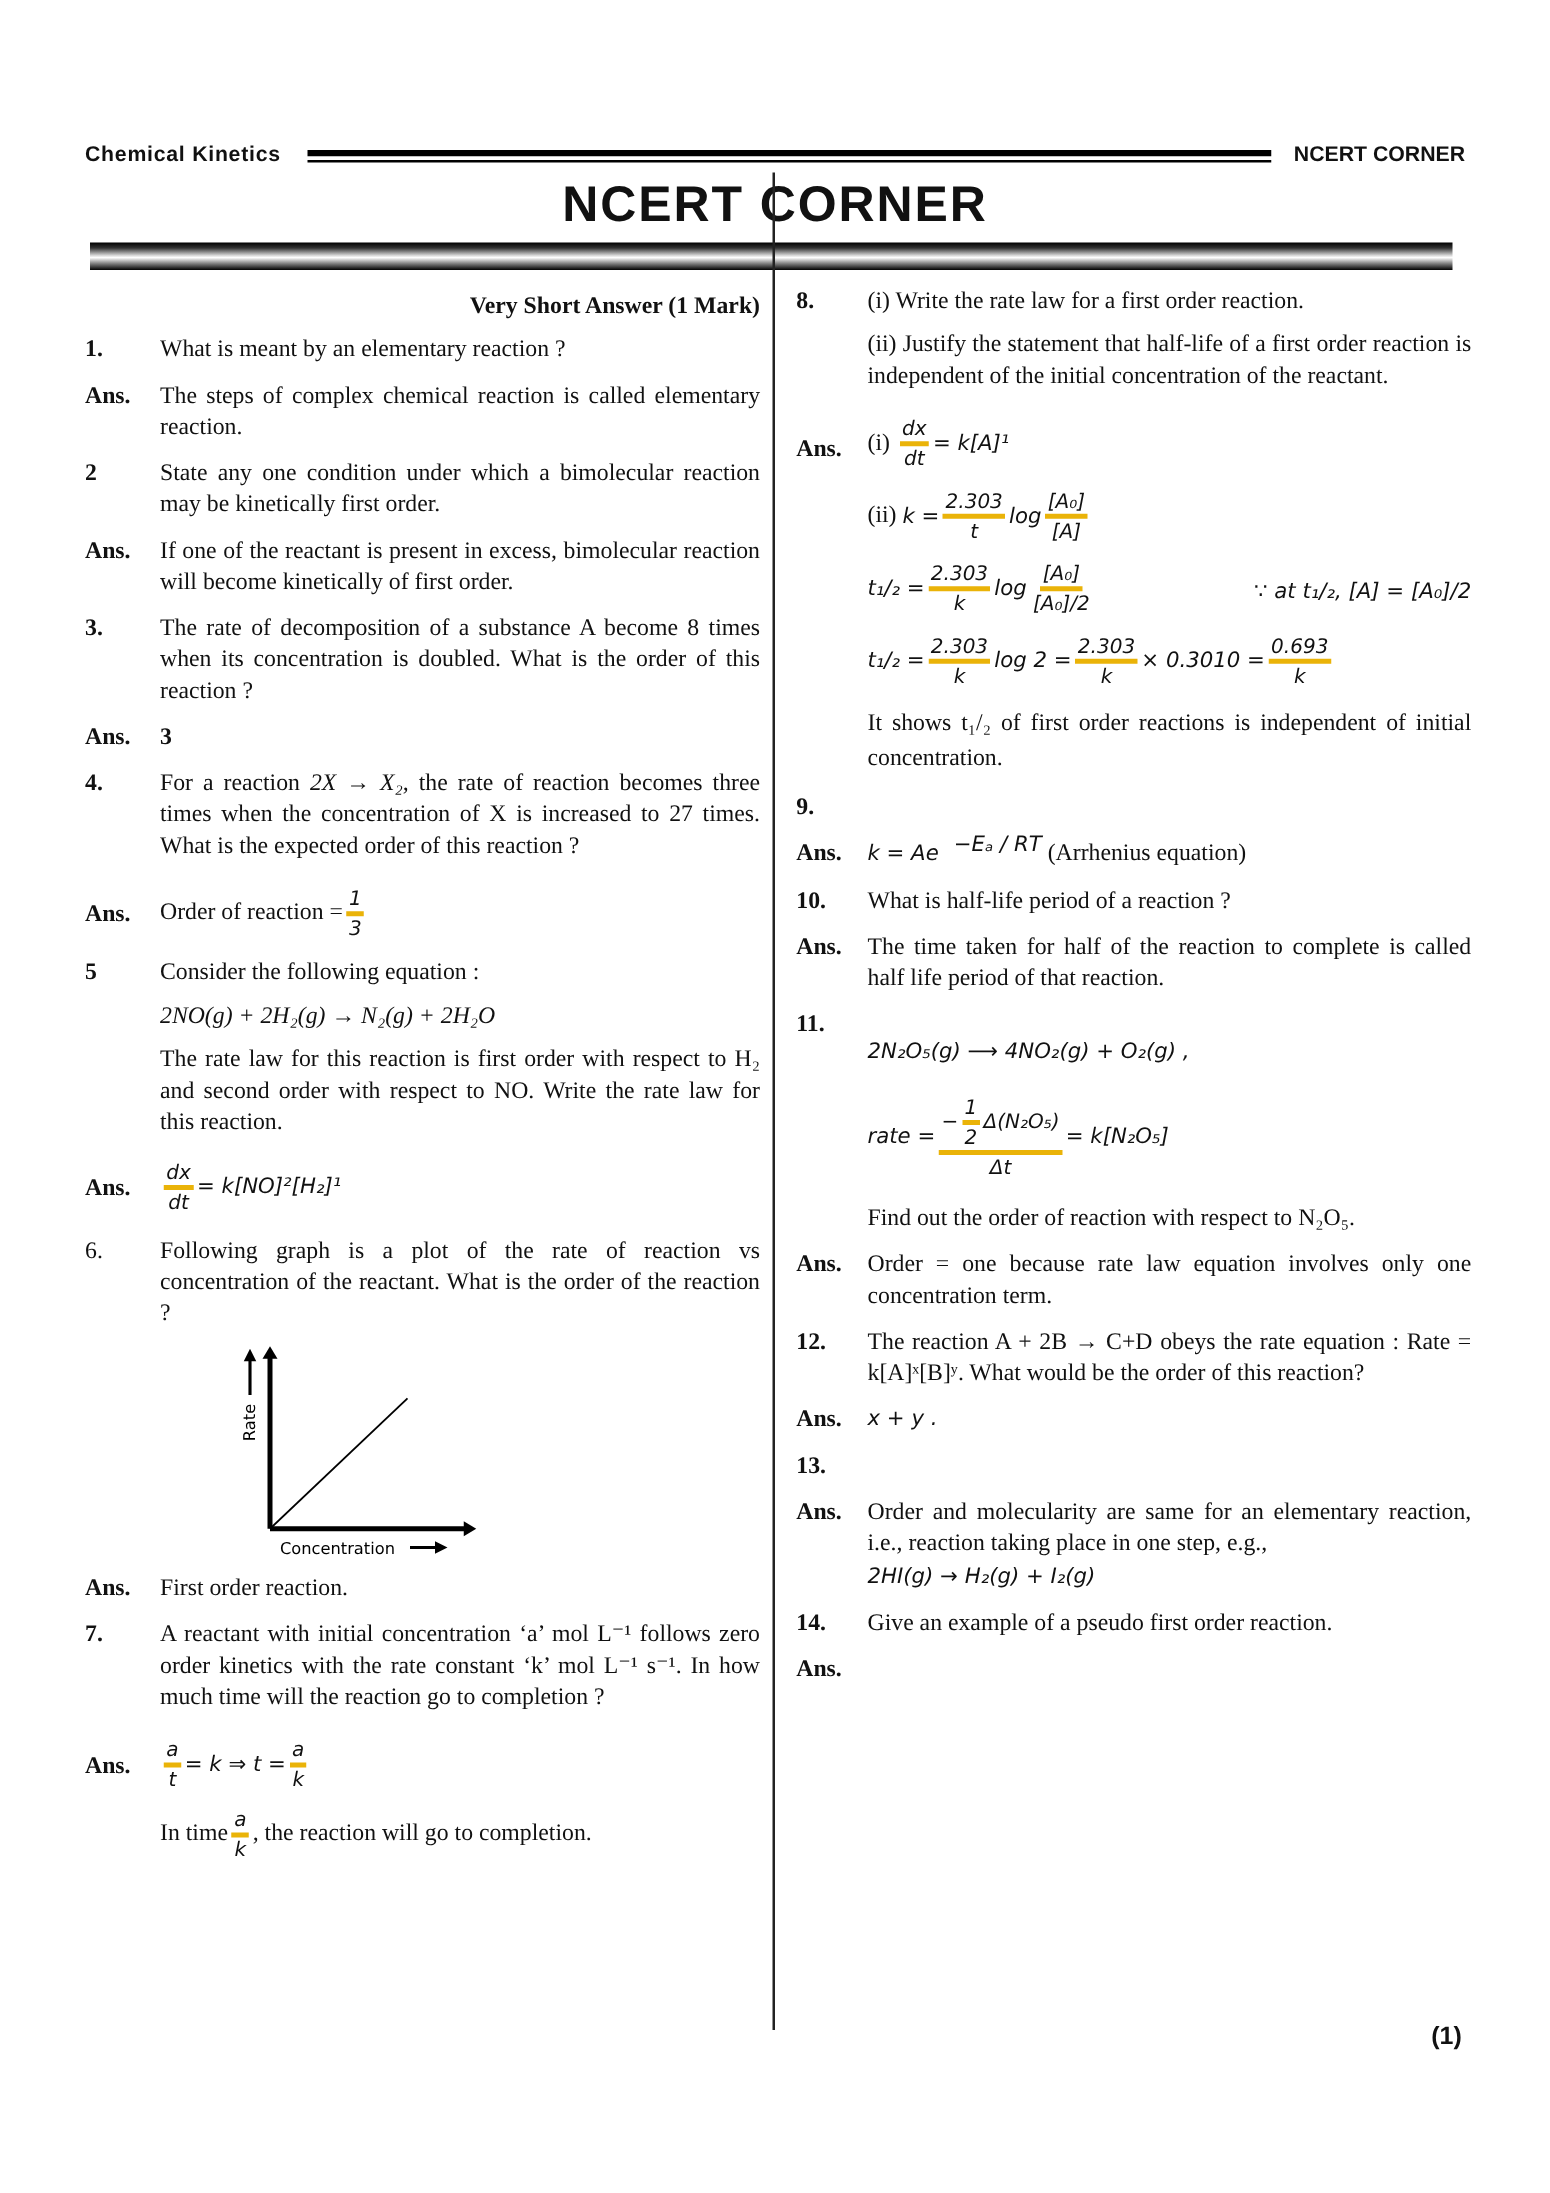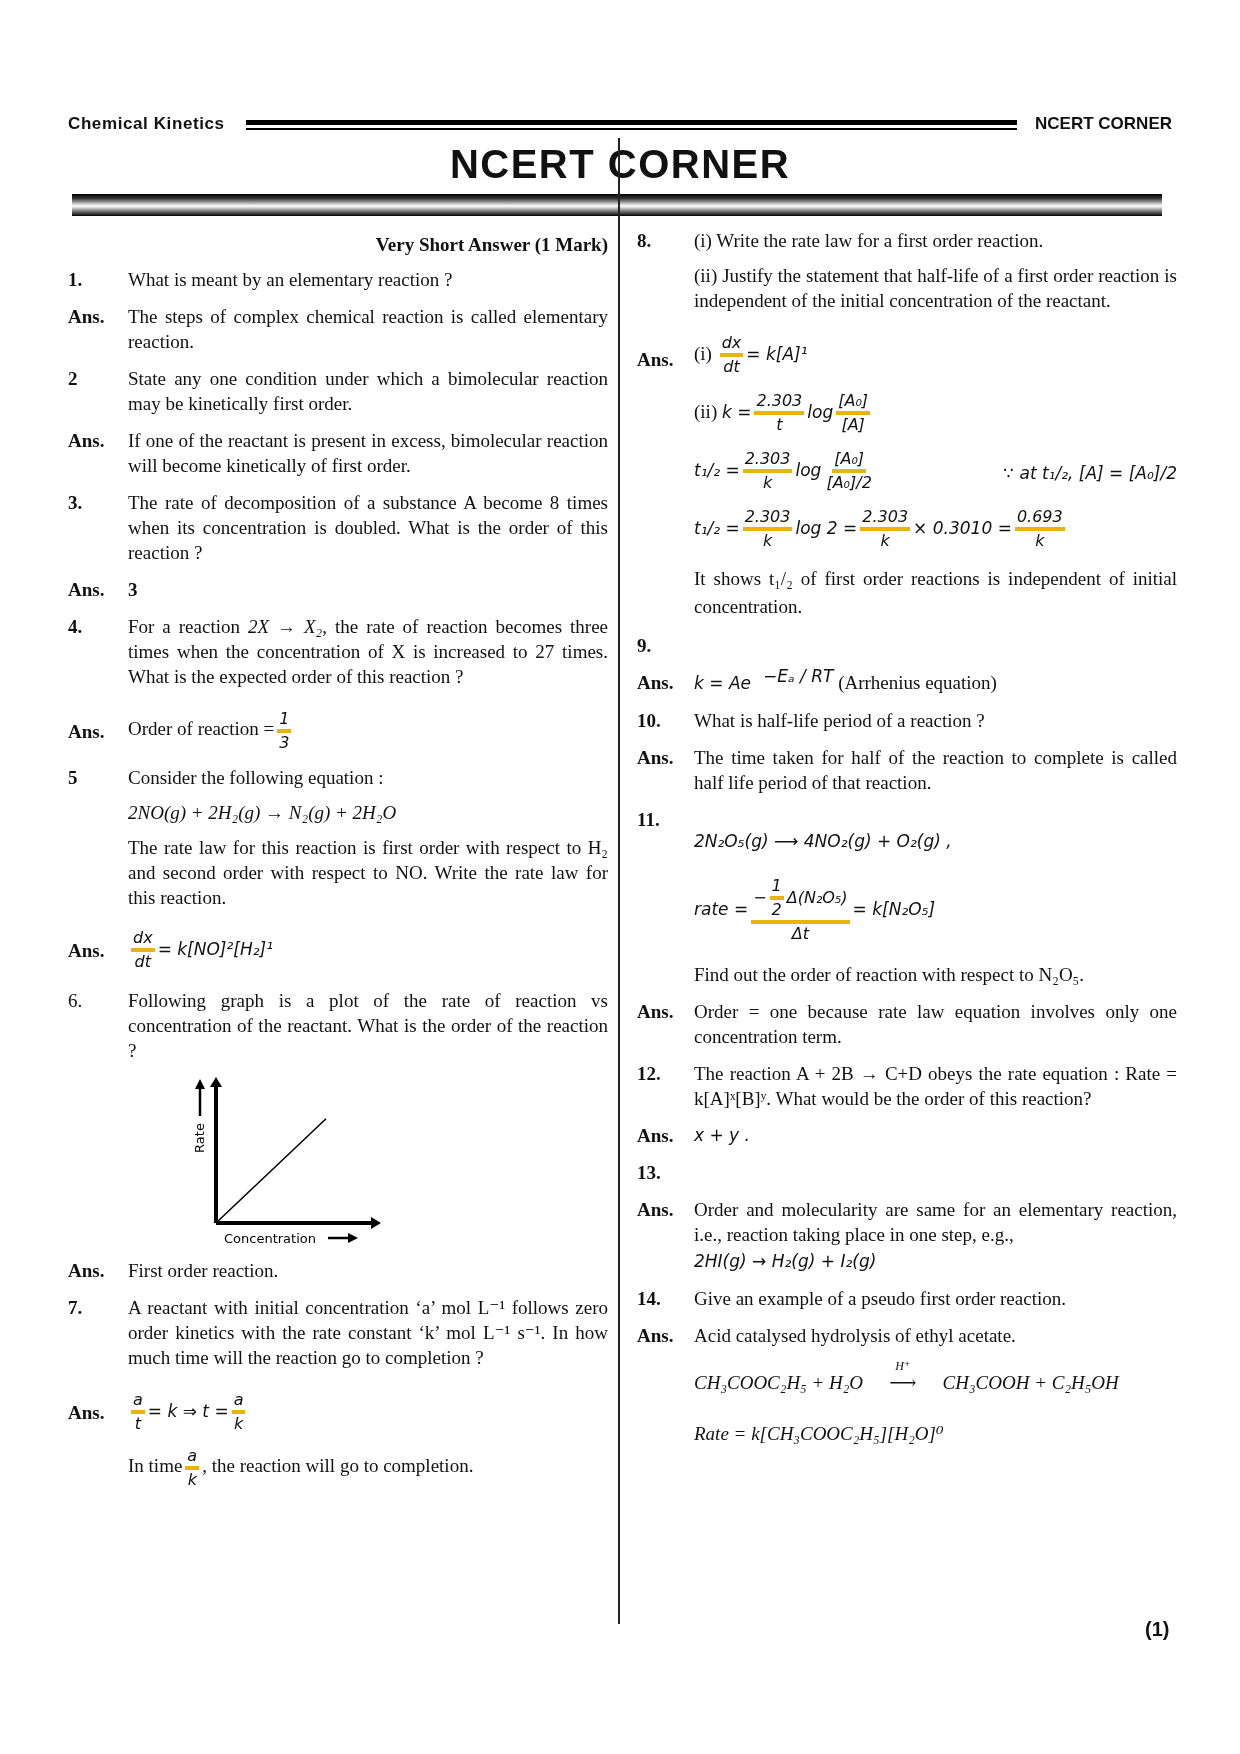--- a/index.html
+++ b/index.html
@@ -243,21 +243,16 @@
         <p style="margin:0">Order and molecularity are same for an elementary reaction, i.e., reaction taking place in one step, e.g.,</p>
         <p class="math" style="margin:2px 0 0 0">2HI(g) → H₂(g) + I₂(g)</p>
       </div>
     </div>
   <div class="item">
       <span class="lbl">14.</span>
       <span class="txt">Give an example of a pseudo first order reaction.</span>
     </div>
   <div class="item">
       <span class="lbl">Ans.</span>
-    <div class="txt">
-      <p>Acid catalysed hydrolysis of ethyl acetate.</p>
-      <p class="eq" style="margin:22px 0 26px 0"><span>CH₃COOC₂H₅ + H₂O</span> <span style="display:inline-block;position:relative;width:70px;text-align:center"><span style="position:absolute;left:0;right:0;top:-16px;font-size:12px">H⁺</span>⟶</span> <span>CH₃COOH + C₂H₅OH</span></p>
-      <p class="eq" style="margin:0">Rate = k[CH₃COOC₂H₅][H₂O]⁰</p>
-    </div>
     </div>
 </div>
 
 <div class="pageno">(1)</div>
 
 </body></html>

